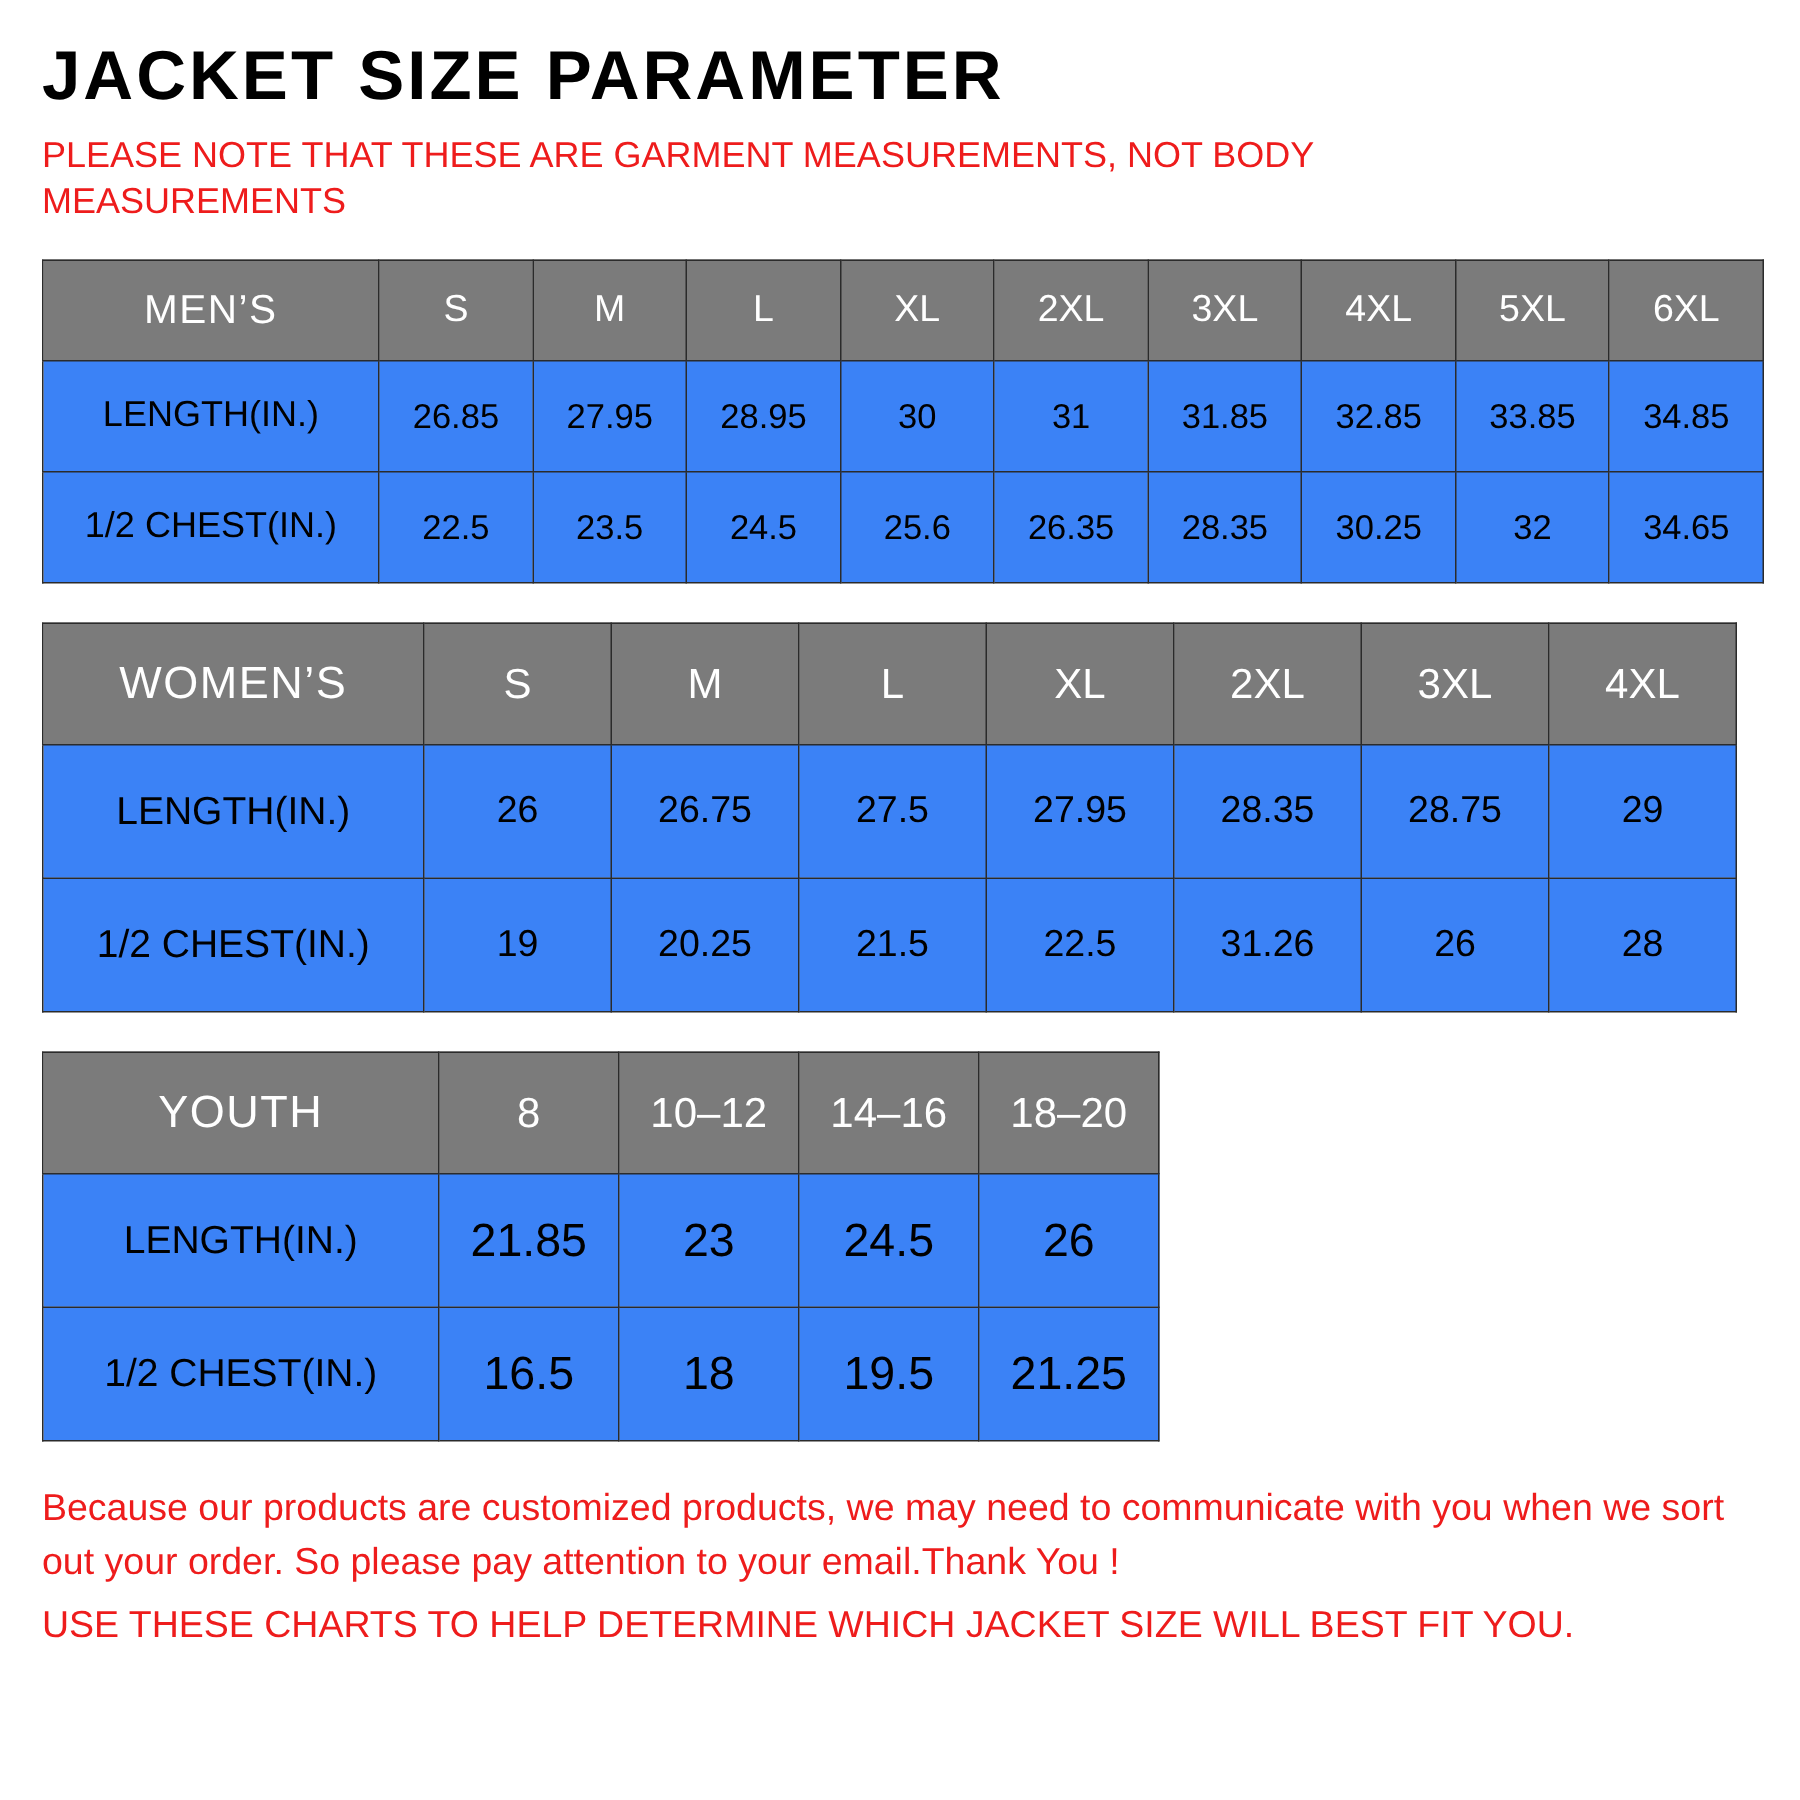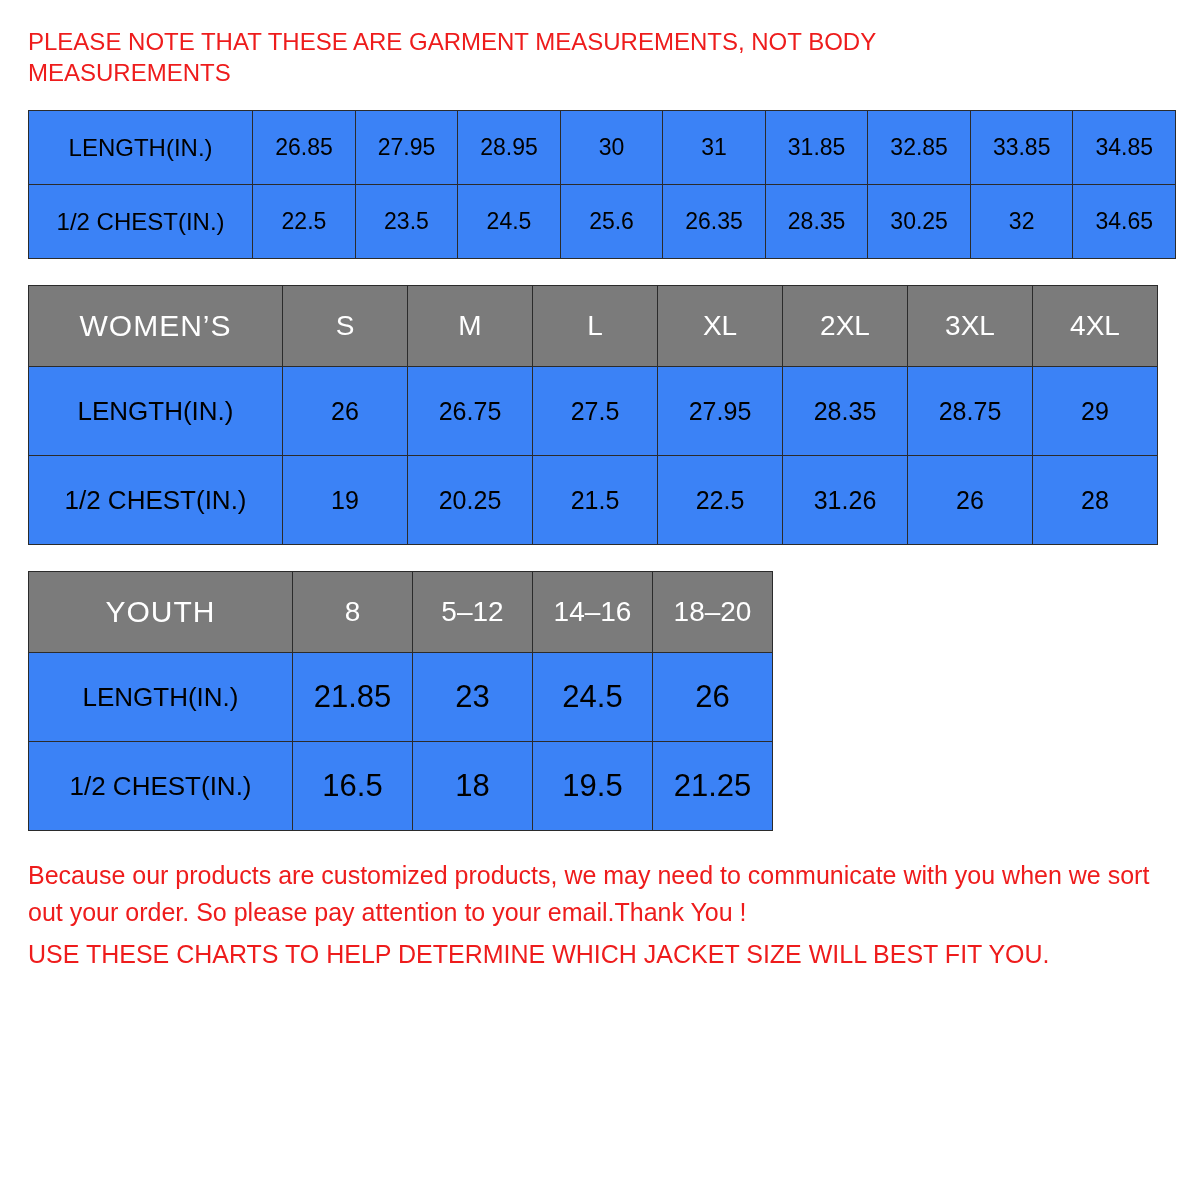--- a/index.html
+++ b/index.html
@@ -106,37 +106,50 @@
     max-width: 1145px;
   }
   .footer-note.second {
   }
 </style>
 </head>
 <body>
 
 <div class="page">
 
+  <h1 class="title">JACKET SIZE PARAMETER</h1>
 
   <p class="note">PLEASE NOTE THAT THESE ARE GARMENT MEASUREMENTS, NOT BODY MEASUREMENTS</p>
 
   <table class="size-table" id="mens-table">
     <colgroup>
       <col class="c-label">
       <col class="c-size">
         <col class="c-size">
         <col class="c-size">
         <col class="c-size">
         <col class="c-size">
       <col class="c-size">
         <col class="c-size">
         <col class="c-size">
         <col class="c-size">
     </colgroup>
     <tbody>
+      <tr class="hdr-row">
+        <td class="lbl">MEN’S</td>
+        <td class="sz">S</td>
+        <td class="sz">M</td>
+        <td class="sz">L</td>
+        <td class="sz">XL</td>
+        <td class="sz">2XL</td>
+        <td class="sz">3XL</td>
+        <td class="sz">4XL</td>
+        <td class="sz">5XL</td>
+        <td class="sz">6XL</td>
+      </tr>
       <tr class="body-row">
         <td class="lbl">LENGTH(IN.)</td>
         <td class="val">26.85</td>
         <td class="val">27.95</td>
         <td class="val">28.95</td>
         <td class="val">30</td>
         <td class="val">31</td>
         <td class="val">31.85</td>
         <td class="val">32.85</td>
         <td class="val">33.85</td>
@@ -207,21 +220,21 @@
       <col class="c-label">
       <col class="c-size">
         <col class="c-size">
         <col class="c-size">
         <col class="c-size">
     </colgroup>
     <tbody>
       <tr class="hdr-row">
         <td class="lbl">YOUTH</td>
         <td class="sz">8</td>
-        <td class="sz">5–12</td>
+        <td class="sz">10–12</td>
         <td class="sz">14–16</td>
         <td class="sz">18–20</td>
       </tr>
       <tr class="body-row">
         <td class="lbl">LENGTH(IN.)</td>
         <td class="val">21.85</td>
         <td class="val">23</td>
         <td class="val">24.5</td>
         <td class="val">26</td>
       </tr>

